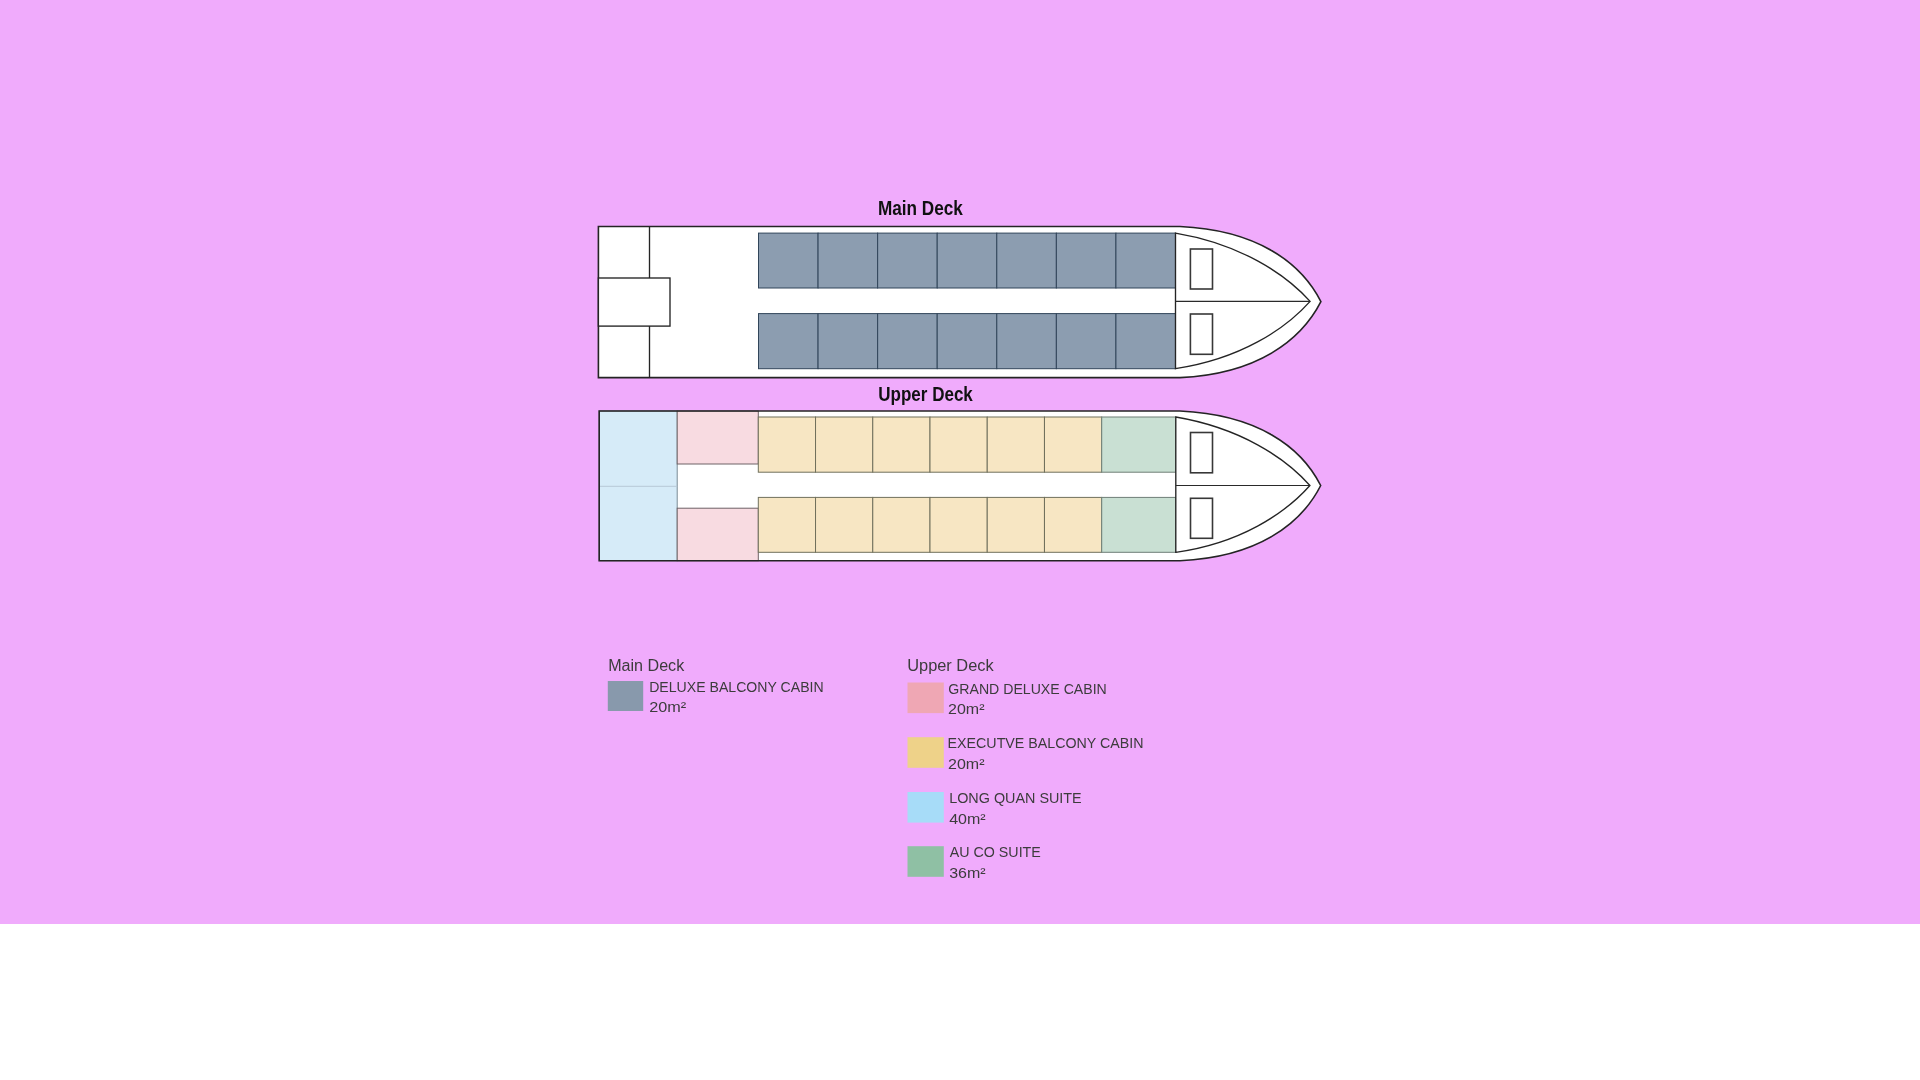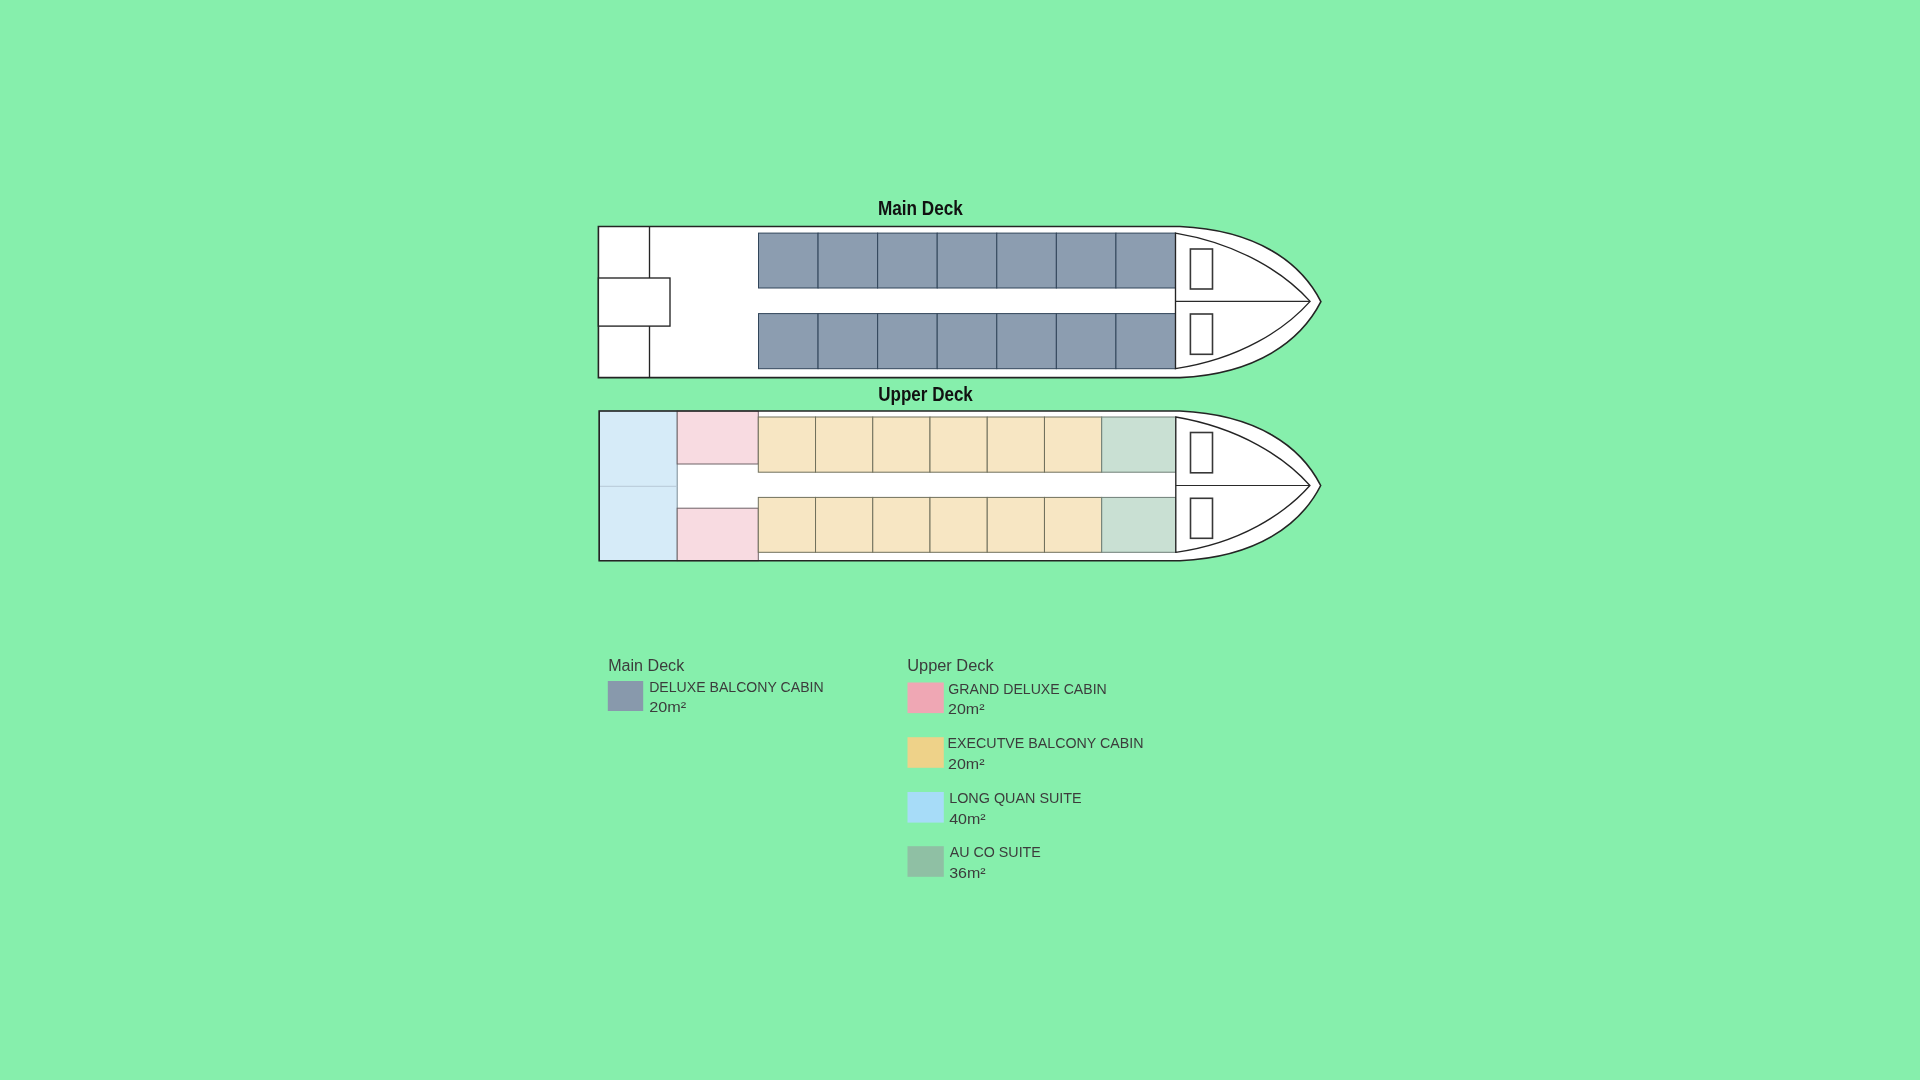--- a/index.html
+++ b/index.html
@@ -1,16 +1,16 @@
 <!DOCTYPE html>
 <html><head>
 <meta charset="utf-8">
 <style>
   html,body{margin:0;padding:0;background:#ffffff;}
-  .page{position:relative;width:1920px;height:1080px;background:#86efac;overflow:hidden;
+  .page{position:relative;width:1920px;height:924px;background:#f0abfc;overflow:hidden;
         font-family:"Liberation Sans", sans-serif;}
   svg{position:absolute;left:0;top:0;}
   text{font-family:"Liberation Sans", sans-serif;}
 </style>
 </head>
 <body>
 <div class="page">
 <svg width="1920" height="1080" viewBox="0 0 1920 1080">
 
   <text x="877.9" y="214.7" font-size="19.5" font-weight="bold" fill="#111111" textLength="85" lengthAdjust="spacingAndGlyphs">Main Deck</text>

